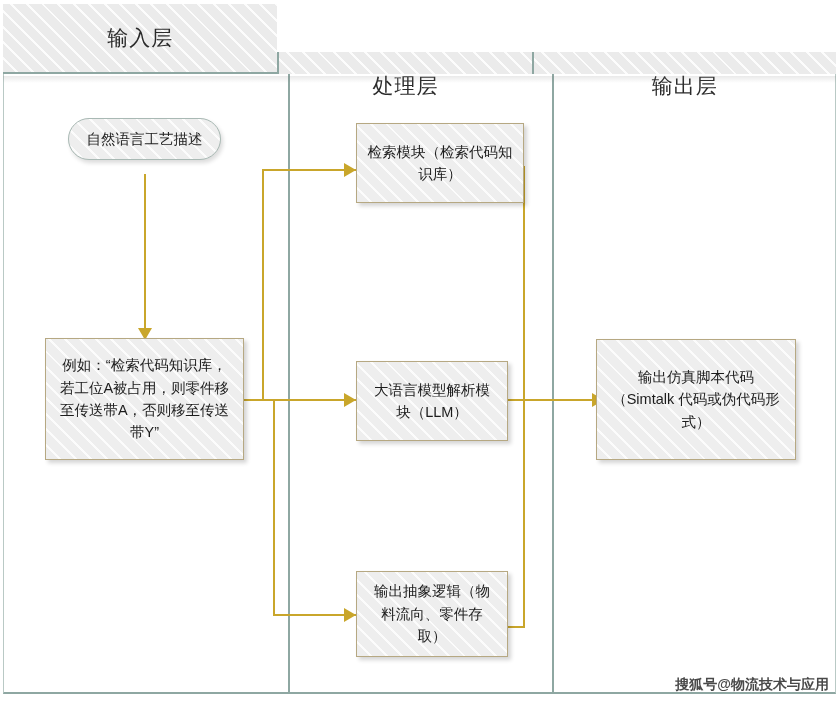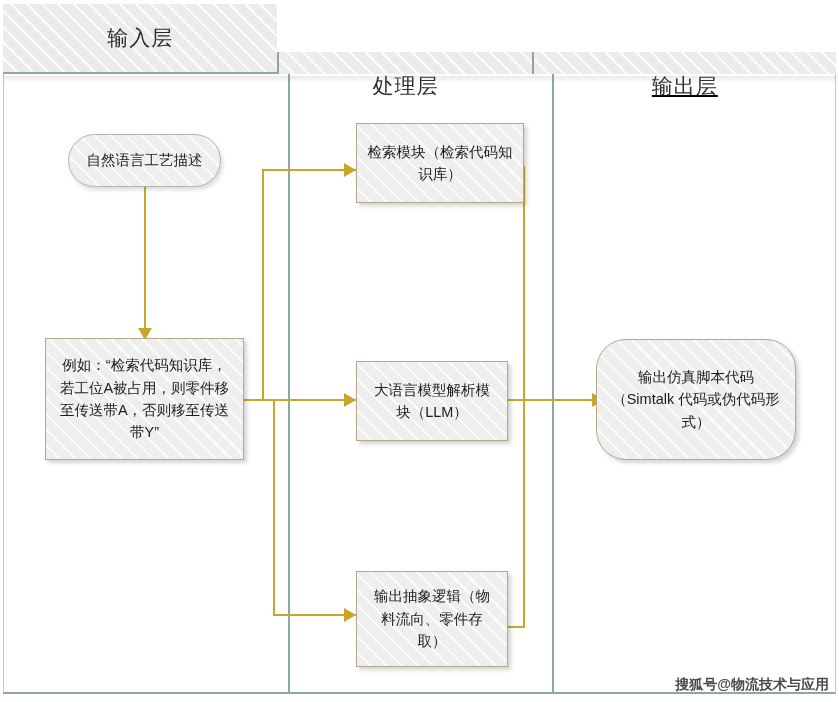--- a/index.html
+++ b/index.html
@@ -157,21 +157,21 @@
 
 <div id="canvas">
 
   <div class="lane-header-row">
     <div class="lane-header" style="width:285px;">
       <span class="lane-header-title">输入层</span>
     </div>
     <div class="lane-header" style="width:264px;">
       <span class="lane-header-title">处理层</span>
     </div>
-    <div class="lane-header" style="width:316px;text-decoration:underline;">
+    <div class="lane-header" style="width:316px;">
       <span class="lane-header-title">输出层</span>
     </div>
   </div>
 
   <div class="lane-body-row">
     <div class="lane-body" style="width:285px;"></div>
     <div class="lane-body" style="width:264px;"></div>
     <div class="lane-body" style="width:284px;"></div>
   </div>
   <div class="header-shadow"></div>
@@ -193,39 +193,39 @@
 
   <div class="conn h" style="left:508px; top:166px; width:17px;"></div>
   <div class="conn v" style="left:523px; top:166px; height:235px;"></div>
 
   <div class="conn h" style="left:508px; top:626px; width:17px;"></div>
   <div class="conn v" style="left:523px; top:399px; height:229px;"></div>
 
   <div class="conn h" style="left:508px; top:399px; width:100px;"></div>
   <div class="arrow right" style="left:592px; top:393px;"></div>
 
-  <div class="node pill" style="left:68px; top:134px; width:153px; height:53px;align-items:center;">
+  <div class="node pill" style="left:68px; top:118px; width:153px; height:42px;align-items:center;">
     <span class="node-text" style="font-size:14.5px;">自然语言工艺描述</span>
   </div>
 
   <div class="node boxed" style="left:45px; top:338px; width:199px; height:122px;">
     <span class="node-text">例如：“检索代码知识库，若工位A被占用，则零件移至传送带A，否则移至传送带Y”</span>
   </div>
 
   <div class="node boxed" style="left:356px; top:123px; width:168px; height:80px;">
     <span class="node-text">检索模块（检索代码知识库）</span>
   </div>
 
   <div class="node boxed" style="left:356px; top:361px; width:152px; height:80px;text-align:center;">
     <span class="node-text">大语言模型解析模块（LLM）</span>
   </div>
 
-  <div class="node boxed" style="left:356px; top:571px; width:152px; height:96px;">
+  <div class="node boxed" style="left:356px; top:571px; width:152px; height:86px;">
     <span class="node-text">输出抽象逻辑（物料流向、零件存取）</span>
   </div>
 
-  <div class="node boxed" style="left:596px; top:339px; width:200px; height:121px;border-radius:30px;">
+  <div class="node boxed" style="left:596px; top:339px; width:200px; height:121px;">
     <span class="node-text">输出仿真脚本代码（Simtalk 代码或伪代码形式）</span>
   </div>
 
   <div class="watermark">搜狐号@物流技术与应用</div>
 
 </div>
 
 </body></html>

